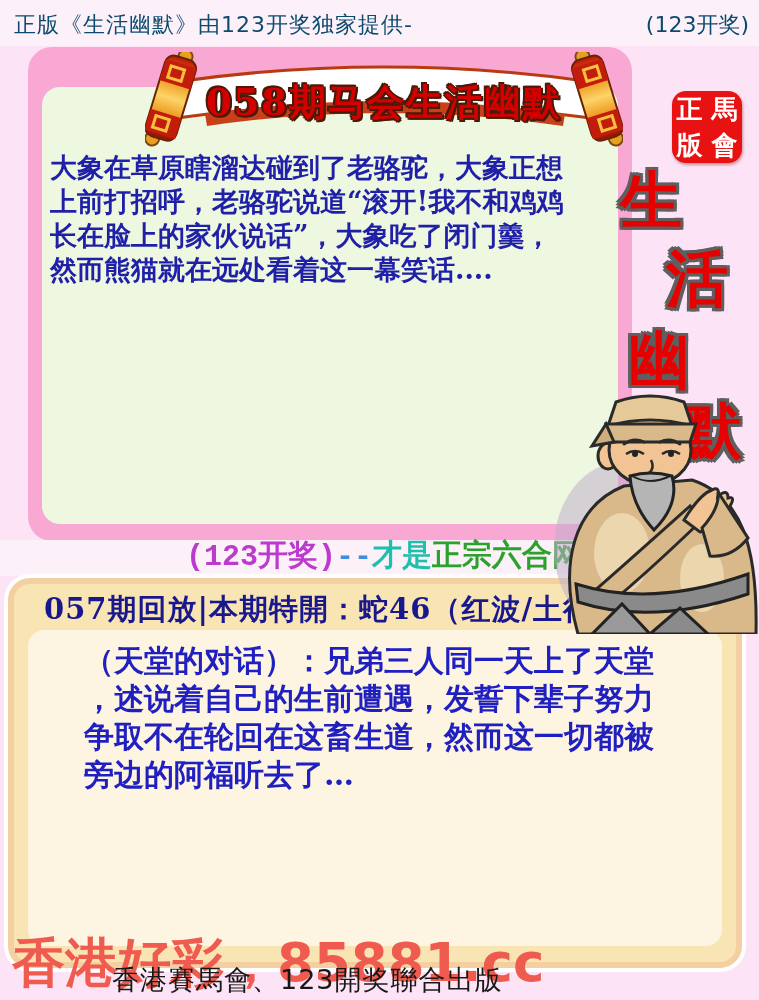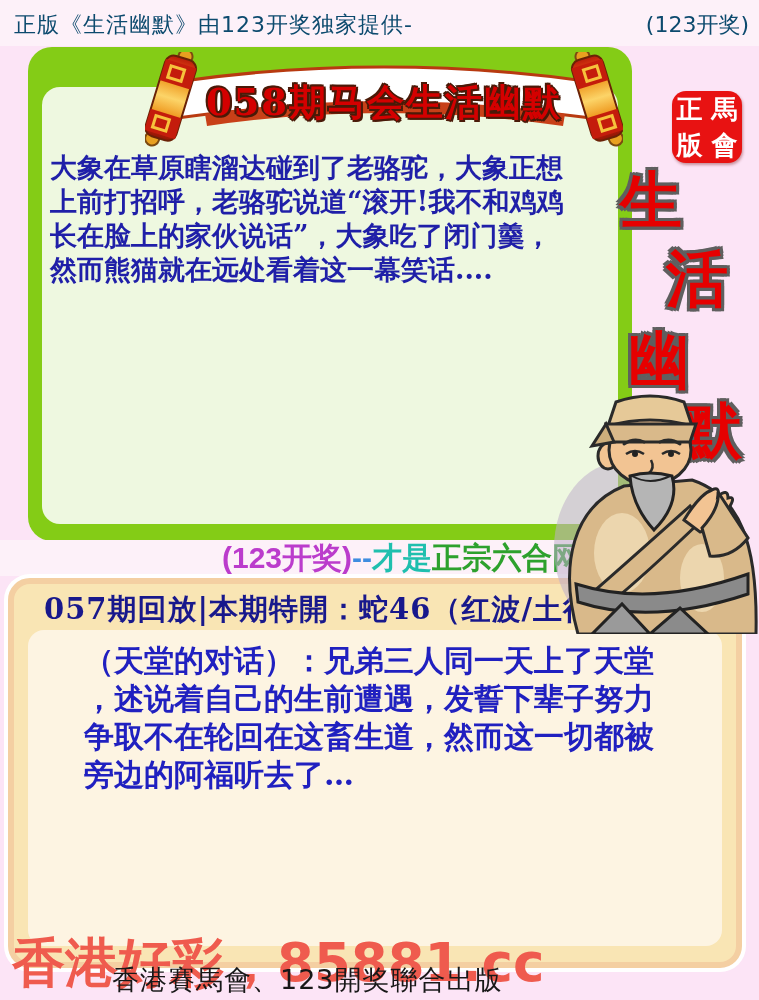--- a/index.html
+++ b/index.html
@@ -14,21 +14,21 @@
   .top-bar {
     position:absolute; left:0; top:0; width:759px; height:46px;
     background:#fdf1f9; color:#0c4a6e;
   }
   .top-bar .left  { position:absolute; left:14px; top:10px; font-size:22px; letter-spacing:1px; }
   .top-bar .right { position:absolute; right:10px; top:10px; font-size:22px; }
 
   
   .humor-box {
     position:absolute; left:28px; top:47px; width:604px; height:494px;
-    background:#84cc16; border-radius:24px; z-index:1;
+    background:#f9a8d4; border-radius:24px; z-index:1;
   }
   .humor-inner {
     position:absolute; left:14px; right:14px; top:40px; bottom:17px;
     background:#eef8e0; border-radius:18px;
   }
   .humor-story {
     position:absolute; left:8px; top:64px; width:572px;
     color:#1f1fa8; font-weight:bold; font-size:27px; line-height:34px;
     font-family:"DejaVu Serif","Liberation Serif",serif;
   }
@@ -69,21 +69,21 @@
   .v-char-4 { left:680px; top:400px; }
 
   
   .scholar { position:absolute; left:552px; top:388px; width:207px; height:246px; z-index:5; }
 
   
   .tagline-strip {
     position:absolute; left:0; top:540px; width:632px; height:36px;
     background:#fdf1f9; z-index:1; text-align:right; padding-right:50px;
     font-size:30px; font-weight:bold; line-height:35px;
-    font-family:Liberation Sans, sans-serif;
+    font-family:Liberation Mono, monospace;
   }
   .tg1 { color:#bb3ccc; } .tg2 { color:#3f8de0; } .tg3 { color:#1fbfae; } .tg4 { color:#2da12d; }
 
   
   .replay-box {
     position:absolute; left:8px; top:578px; width:734px; height:390px;
     background:#f9e5b4; border:6px solid #f4cfa2; border-radius:22px;
     box-shadow:0 0 0 4px #ffffff; z-index:2;
   }
   .replay-header {

